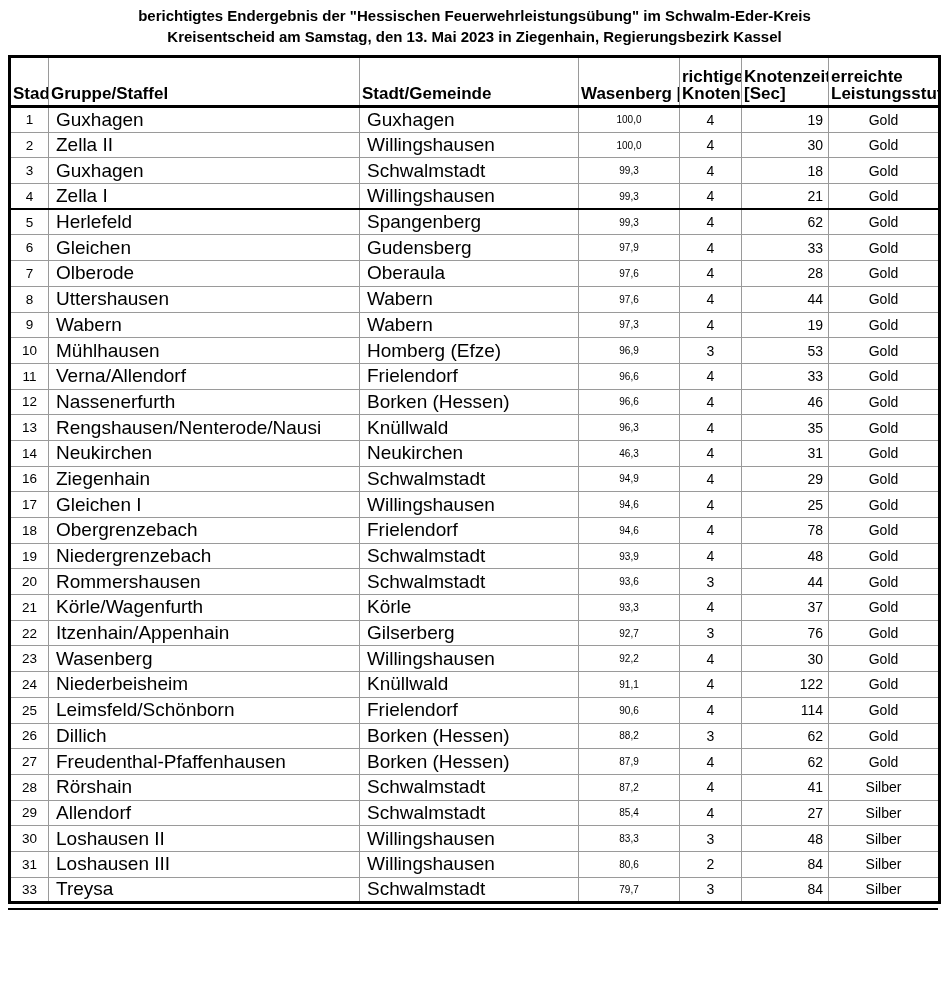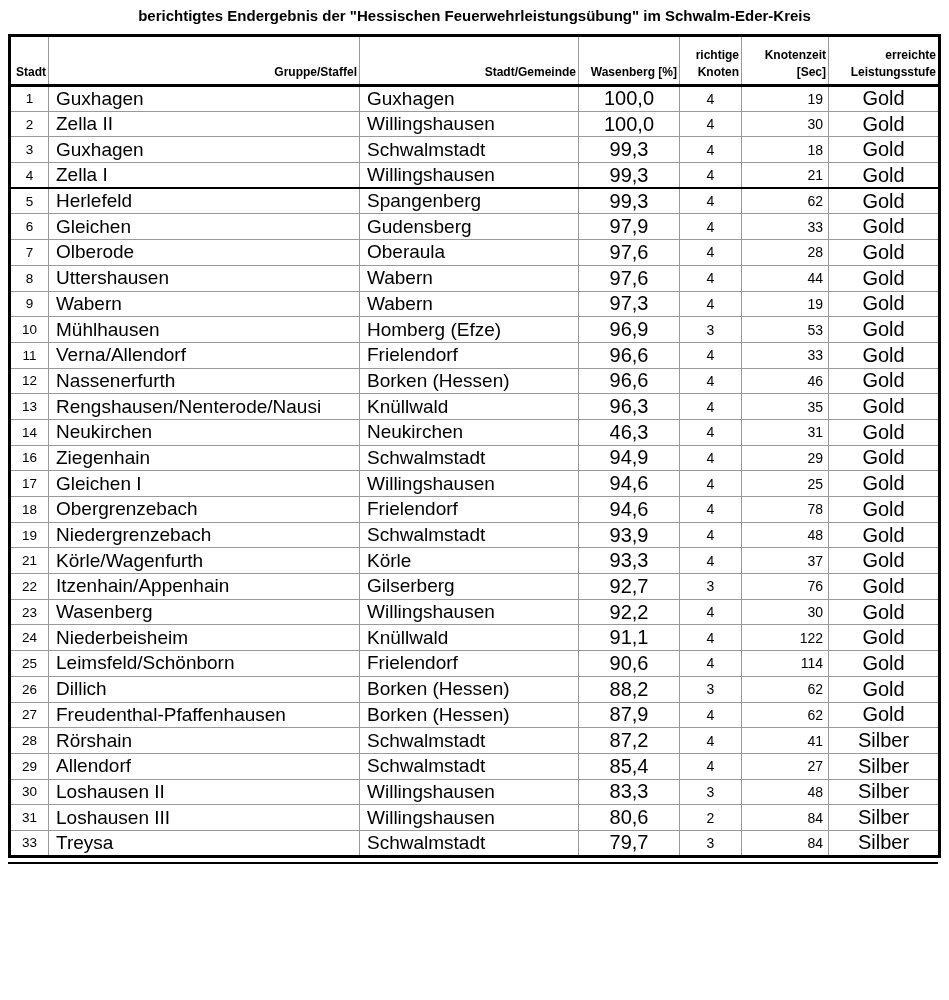--- a/index.html
+++ b/index.html
@@ -37,22 +37,22 @@
   col.w-platz{width:39px;}
   col.w-gruppe{width:311px;}
   col.w-stadt{width:219px;}
   col.w-ergebnis{width:101px;}
   col.w-knoten{width:62px;}
   col.w-zeit{width:87px;}
   col.w-stufe{width:111px;}
   thead th{
     height:50px;
     vertical-align:bottom;
-    text-align:right;
-    font-size:12px;
+    text-align:left;
+    font-size:17px;
     font-weight:bold;
     line-height:17px;
     padding:2px 2px 3px 2px;
     border:1px solid var(--grid-line);
     border-bottom:3px solid var(--border-strong);
     overflow:hidden;
   }
   thead th.nowrap{white-space:nowrap;}
   tbody td{
     height:25.7px;
@@ -61,38 +61,39 @@
     overflow:hidden;
     white-space:nowrap;
     padding:0;
   }
   tbody tr.divider-below td{
     border-bottom:2.5px solid var(--border-strong);
   }
   td.c-platz{font-size:13.5px;text-align:center;}
   td.c-gruppe{font-size:19px;padding-left:7px;}
   td.c-stadt{font-size:19px;padding-left:7px;}
-  td.c-ergebnis{font-size:20px;text-align:center;}
+  td.c-ergebnis{font-size:10px;text-align:center;}
   td.c-knoten{font-size:14px;text-align:center;}
   td.c-zeit{font-size:14px;text-align:right;padding-right:5px;}
-  td.c-stufe{font-size:20px;text-align:center;}
+  td.c-stufe{font-size:14px;text-align:center;}
   .bottom-rule{
     width:930px;
     margin:4px 0 0 8px;
     border-top:2.5px solid var(--border-strong);
     height:0;
   }
 </style>
 </head>
 <body>
 
 <div class="page">
 
   <div class="title">
     <div>berichtigtes Endergebnis der "Hessischen Feuerwehrleistungsübung" im Schwalm-Eder-Kreis</div>
+    <div>Kreisentscheid am Samstag, den 13. Mai 2023 in Ziegenhain, Regierungsbezirk Kassel</div>
   </div>
 
   <table class="results">
     <colgroup>
       <col class="w-platz">
         <col class="w-gruppe">
         <col class="w-stadt">
         <col class="w-ergebnis">
       <col class="w-knoten">
         <col class="w-zeit">
@@ -266,20 +267,29 @@
         <tr>
     <td class="c-platz">19</td>
     <td class="c-gruppe">Niedergrenzebach</td>
     <td class="c-stadt">Schwalmstadt</td>
     <td class="c-ergebnis">93,9</td>
     <td class="c-knoten">4</td>
     <td class="c-zeit">48</td>
     <td class="c-stufe">Gold</td>
   </tr>
         <tr>
+    <td class="c-platz">20</td>
+    <td class="c-gruppe">Rommershausen</td>
+    <td class="c-stadt">Schwalmstadt</td>
+    <td class="c-ergebnis">93,6</td>
+    <td class="c-knoten">3</td>
+    <td class="c-zeit">44</td>
+    <td class="c-stufe">Gold</td>
+  </tr>
+        <tr>
     <td class="c-platz">21</td>
     <td class="c-gruppe">Körle/Wagenfurth</td>
     <td class="c-stadt">Körle</td>
     <td class="c-ergebnis">93,3</td>
     <td class="c-knoten">4</td>
     <td class="c-zeit">37</td>
     <td class="c-stufe">Gold</td>
   </tr>
         <tr>
     <td class="c-platz">22</td>

